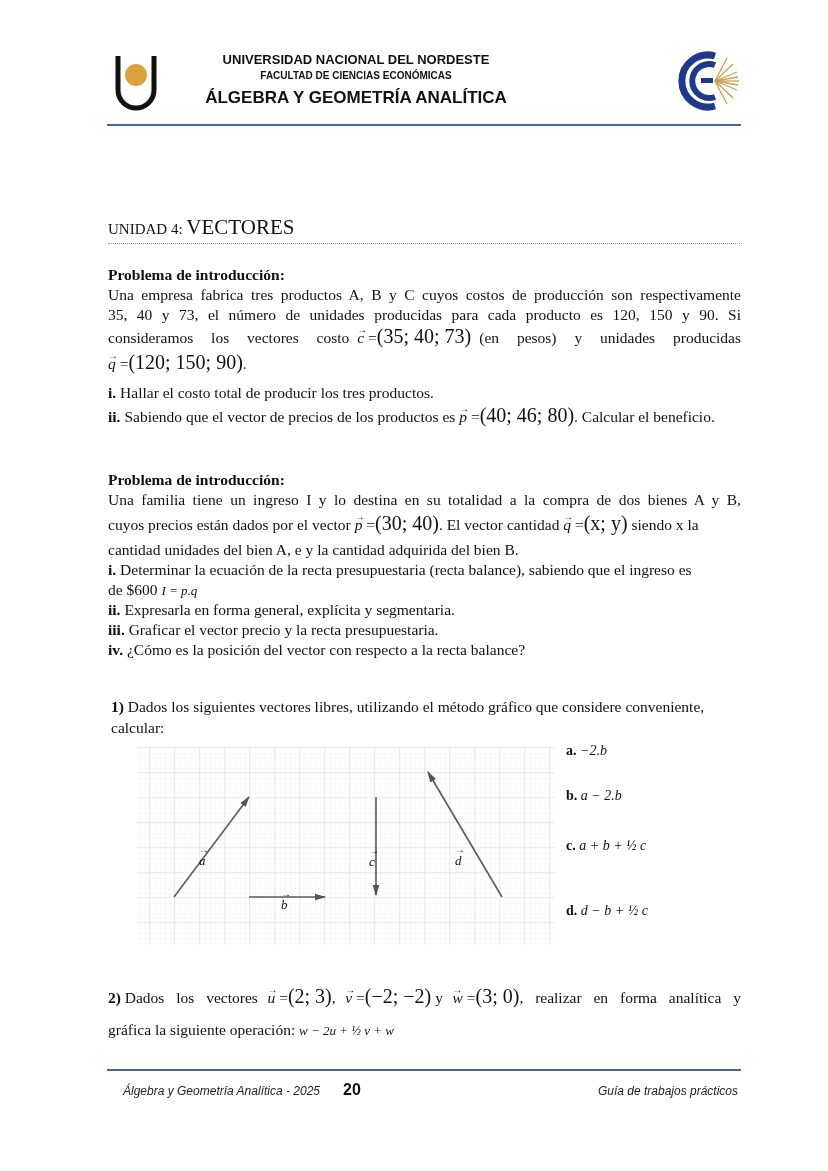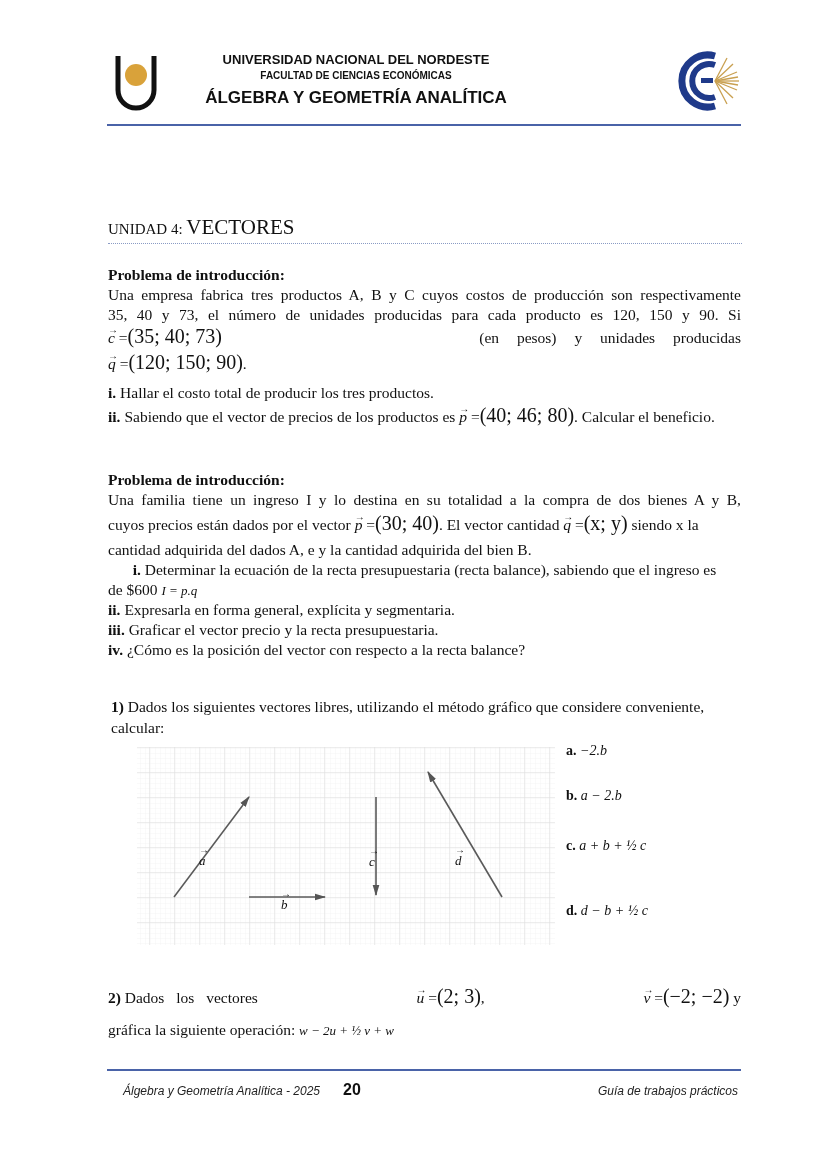--- a/index.html
+++ b/index.html
@@ -61,20 +61,21 @@
 <div class="abs unit">
   <span>UNIDAD 4:</span>
   <span class="big">VECTORES</span>
 </div>
 <div class="abs dotted"></div>
 
 <div class="abs para b" style="top:265px;">Problema de introducción:</div>
 <div class="abs para justify" style="top:285px;">Una empresa fabrica tres productos A, B y C cuyos costos de producción son respectivamente</div>
 <div class="abs para justify" style="top:305px;">35, 40 y 73, el número de unidades producidas para cada producto es 120, 150 y 90. Si</div>
 <div class="abs para" style="top:326px;display:flex;justify-content:space-between;align-items:baseline;">
+  <span style="word-spacing:14px;">consideramos los vectores costo</span>
   <span>
     <span class="vec">c</span> =<span class="big-paren">(35; 40; 73)</span>
   </span>
   <span style="word-spacing:14px;">(en pesos) y unidades producidas</span>
 </div>
 <div class="abs para" style="top:352px;">
   <span class="vec">q</span> =<span class="big-paren">(120; 150; 90)</span>.
 </div>
 <div class="abs para" style="top:383px;">
   <span class="b">i.</span>
@@ -87,22 +88,22 @@
 </div>
 
 <div class="abs para b" style="top:470px;">Problema de introducción:</div>
 <div class="abs para justify" style="top:490px;">Una familia tiene un ingreso I y lo destina en su totalidad a la compra de dos bienes A y B,</div>
 <div class="abs para" style="top:513px;">
   <span>cuyos precios están dados por el vector</span>
   <span class="vec">p</span> =<span class="big-paren">(30; 40)</span><span>. El vector cantidad</span>
   <span class="vec">q</span> =<span class="big-paren m">(x; y)</span>
   <span>siendo x la</span>
 </div>
-<div class="abs para" style="top:540px;">cantidad adquirida del dados A, e y la cantidad adquirida del bien B.</div>
-<div class="abs para" style="top:560px;text-align:center;">
+<div class="abs para" style="top:540px;">cantidad unidades del bien A, e y la cantidad adquirida del bien B.</div>
+<div class="abs para" style="top:560px;">
   <span class="b">i.</span>
   <span>Determinar la ecuación de la recta presupuestaria (recta balance), sabiendo que el ingreso es</span>
 </div>
 <div class="abs para" style="top:580px;">
   <span>de $600</span>
   <span class="m" style="font-size:13px;">I = p.q</span>
 </div>
 <div class="abs para" style="top:600px;">
   <span class="b">ii.</span>
   <span>Expresarla en forma general, explícita y segmentaria.</span>
@@ -164,20 +165,21 @@
 </div>
 <div class="abs opt" style="top:903px;">
   <span class="b">d.</span>
   <span class="m">d − b + ½ c</span>
 </div>
 
 <div class="abs para" style="top:986px;display:flex;justify-content:space-between;align-items:baseline;">
   <span><span class="b">2)</span> <span style="word-spacing:8px;">Dados los vectores</span></span>
   <span><span class="vec">u</span> =<span class="big-paren">(2; 3)</span>,</span>
   <span><span class="vec">v</span> =<span class="big-paren">(−2; −2)</span> <span>y</span></span>
+  <span><span class="vec">w</span> =<span class="big-paren">(3; 0)</span><span style="word-spacing:8px;">, realizar en forma analítica y</span></span>
 </div>
 <div class="abs para" style="top:1020px;">
   <span>gráfica la siguiente operación:</span>
   <span class="m" style="font-size:13px;text-align:center;">w − 2u + ½ v + w</span>
 </div>
 
 <div class="abs footer-rule"></div>
 <div class="abs footer" style="left:111px;margin-left:12px;">Álgebra y Geometría Analítica - 2025</div>
 <div class="abs pagenum">20</div>
 <div class="abs footer" style="right:90px;">Guía de trabajos prácticos</div>

